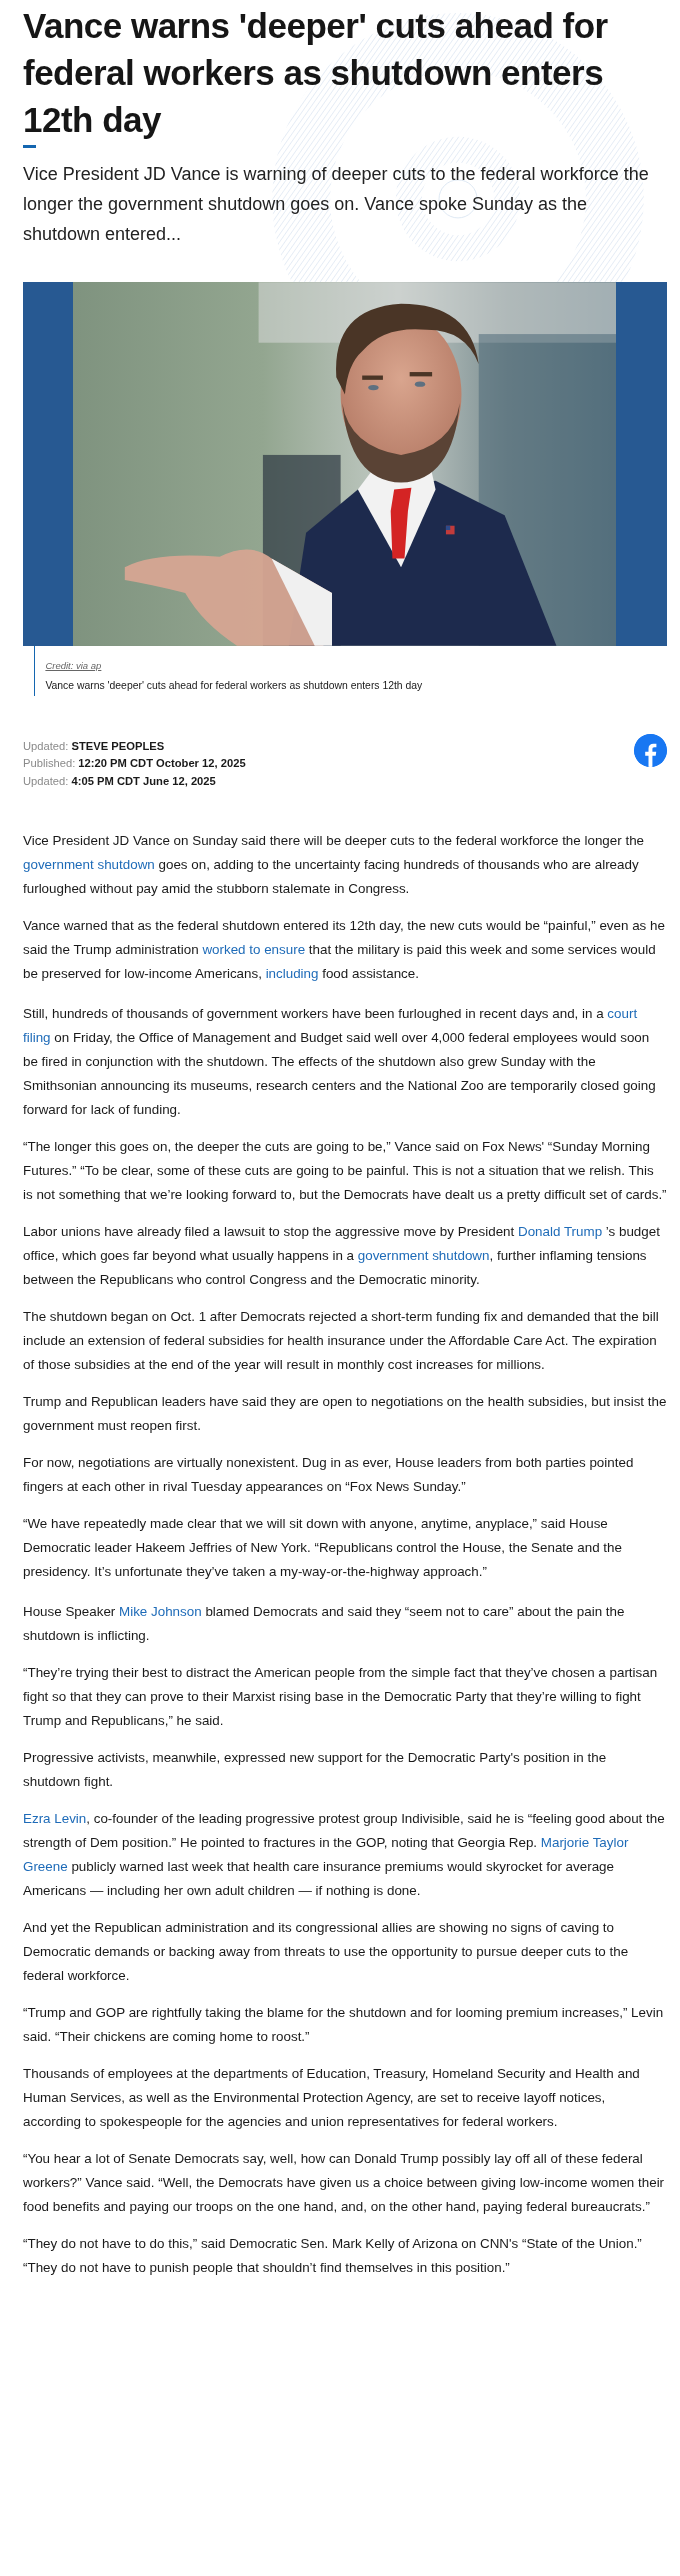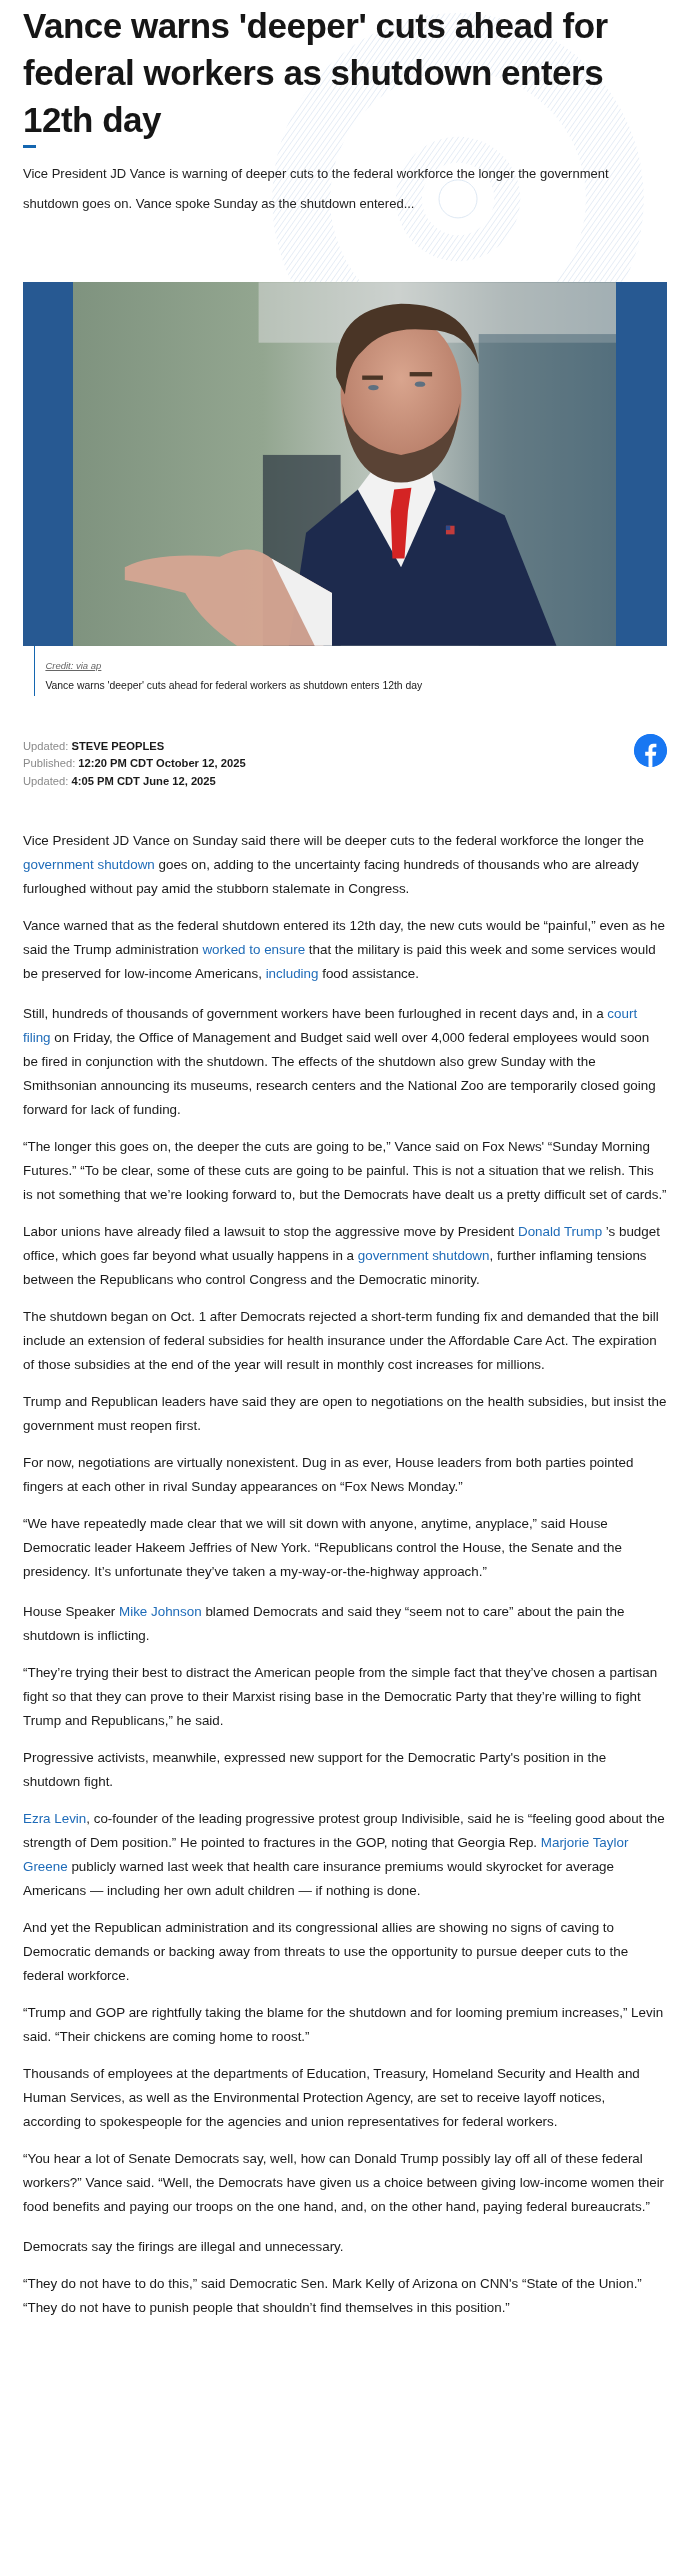--- a/index.html
+++ b/index.html
@@ -39,21 +39,21 @@
     .title-dash {
       position: absolute;
       left: 23px; top: 145px;
       width: 13px; height: 2.6px;
       background: #1466b0;
     }
     .dek {
       position: absolute;
       left: 23px; top: 159px;
       width: 639px;
-      font-size: 13px;
+      font-size: 18px;
       line-height: 30px;
       color: #222;
     }
     .photo-wrap {
       position: absolute;
       left: 23px; top: 282px;
       width: 644px; height: 364px;
       background: #275992;
       overflow: hidden;
     }
@@ -215,26 +215,25 @@
 </a>
 
 <article class="article" id="article-body">
     <p><span>Vice President JD Vance on Sunday said there will be deeper cuts to the federal workforce the longer the </span><a>government shutdown</a><span> goes on, adding to the uncertainty facing hundreds of thousands who are already furloughed without pay amid the stubborn stalemate in Congress.</span></p>
     <p><span>Vance warned that as the federal shutdown entered its 12th day, the new cuts would be “painful,” even as he said the Trump administration </span><a>worked to ensure</a><span> that the military is paid this week and some services would be preserved for low-income Americans, </span><a>including</a><span> food assistance.</span></p>
     <p class="gap-before"><span>Still, hundreds of thousands of government workers have been furloughed in recent days and, in a </span><a>court filing</a><span> on Friday, the Office of Management and Budget said well over 4,000 federal employees would soon be fired in conjunction with the shutdown. The effects of the shutdown also grew Sunday with the Smithsonian announcing its museums, research centers and the National Zoo are temporarily closed going forward for lack of funding.</span></p>
     <p><span>“The longer this goes on, the deeper the cuts are going to be,” Vance said on Fox News' “Sunday Morning Futures.” “To be clear, some of these cuts are going to be painful. This is not a situation that we relish. This is not something that we’re looking forward to, but the Democrats have dealt us a pretty difficult set of cards.”</span></p>
     <p><span>Labor unions have already filed a lawsuit to stop the aggressive move by President </span><a>Donald Trump</a><span> ’s budget office, which goes far beyond what usually happens in a </span><a>government shutdown</a><span>, further inflaming tensions between the Republicans who control Congress and the Democratic minority.</span></p>
     <p><span>The shutdown began on Oct. 1 after Democrats rejected a short-term funding fix and demanded that the bill include an extension of federal subsidies for health insurance under the Affordable Care Act. The expiration of those subsidies at the end of the year will result in monthly cost increases for millions.</span></p>
     <p><span>Trump and Republican leaders have said they are open to negotiations on the health subsidies, but insist the government must reopen first.</span></p>
-    <p><span>For now, negotiations are virtually nonexistent. Dug in as ever, House leaders from both parties pointed fingers at each other in rival Sunday appearances on “Fox News Monday.”</span></p>
+    <p><span>For now, negotiations are virtually nonexistent. Dug in as ever, House leaders from both parties pointed fingers at each other in rival Tuesday appearances on “Fox News Sunday.”</span></p>
     <p><span>“We have repeatedly made clear that we will sit down with anyone, anytime, anyplace,” said House Democratic leader Hakeem Jeffries of New York. “Republicans control the House, the Senate and the presidency. It’s unfortunate they’ve taken a my-way-or-the-highway approach.”</span></p>
     <p class="gap-before"><span>House Speaker </span><a>Mike Johnson</a><span> blamed Democrats and said they “seem not to care” about the pain the shutdown is inflicting.</span></p>
     <p><span>“They’re trying their best to distract the American people from the simple fact that they’ve chosen a partisan fight so that they can prove to their Marxist rising base in the Democratic Party that they’re willing to fight Trump and Republicans,” he said.</span></p>
     <p><span>Progressive activists, meanwhile, expressed new support for the Democratic Party's position in the shutdown fight.</span></p>
     <p><a>Ezra Levin</a><span>, co-founder of the leading progressive protest group Indivisible, said he is “feeling good about the strength of Dem position.” He pointed to fractures in the GOP, noting that Georgia Rep. </span><a>Marjorie Taylor Greene</a><span> publicly warned last week that health care insurance premiums would skyrocket for average Americans — including her own adult children — if nothing is done.</span></p>
     <p><span>And yet the Republican administration and its congressional allies are showing no signs of caving to Democratic demands or backing away from threats to use the opportunity to pursue deeper cuts to the federal workforce.</span></p>
     <p><span>“Trump and GOP are rightfully taking the blame for the shutdown and for looming premium increases,” Levin said. “Their chickens are coming home to roost.”</span></p>
     <p><span>Thousands of employees at the departments of Education, Treasury, Homeland Security and Health and Human Services, as well as the Environmental Protection Agency, are set to receive layoff notices, according to spokespeople for the agencies and union representatives for federal workers.</span></p>
     <p><span>“You hear a lot of Senate Democrats say, well, how can Donald Trump possibly lay off all of these federal workers?” Vance said. “Well, the Democrats have given us a choice between giving low-income women their food benefits and paying our troops on the one hand, and, on the other hand, paying federal bureaucrats.”</span></p>
-    <p class="gap-before"><span>Democrats say the firings are illegal and unnecessary.</span></p>
     <p><span>“They do not have to do this,” said Democratic Sen. Mark Kelly of Arizona on CNN's “State of the Union.” “They do not have to punish people that shouldn’t find themselves in this position.”</span></p>
   </article>
 
 
 </body></html>

